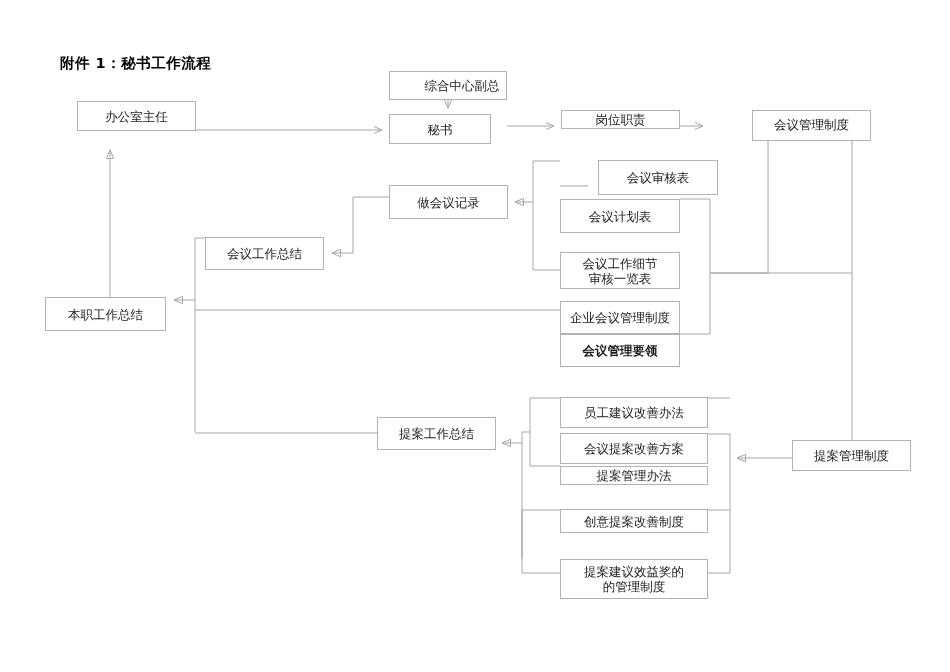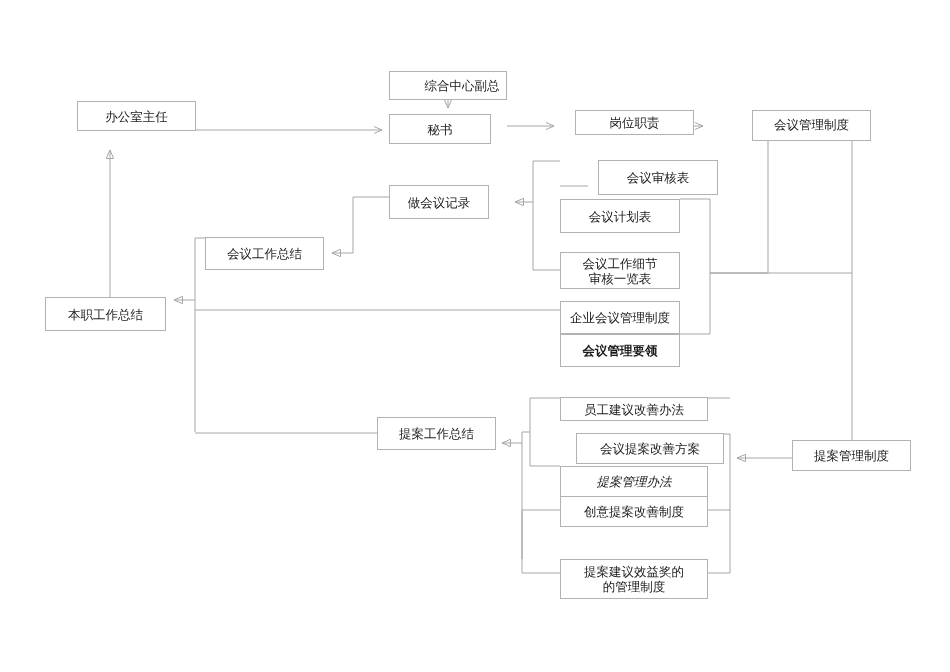--- a/index.html
+++ b/index.html
@@ -60,20 +60,21 @@
   }
   svg#wires .arrowline {
     stroke: #a6a6a6;
   }
 </style>
 </head>
 <body>
 
 <div id="page">
 
+  <div id="title">附件 1：秘书工作流程</div>
 
   <svg id="wires" viewBox="0 0 950 672">
     <defs>
       <marker id="arrR" markerWidth="9" markerHeight="8" refX="8.5" refY="4" orient="auto" markerUnits="userSpaceOnUse">
         <path d="M0,0.3 L8.5,4 L0,7.7 z" fill="#111111" stroke="none"></path>
       </marker>
       <marker id="arrL" markerWidth="9" markerHeight="8" refX="8.5" refY="4" orient="auto" markerUnits="userSpaceOnUse">
         <path d="M0,0.3 L8.5,4 L0,7.7 z" fill="#111111" stroke="none"></path>
       </marker>
     </defs>
@@ -167,63 +168,63 @@
   <div id="nodes">
       <div class="node" style="left: 77px; top: 101px; width: 119px; height: 30px;">
         <span>办公室主任</span>
       </div>
       <div class="node" style="left: 389px; top: 71px; width: 118px; height: 29px; padding-left: 28px;">
         <span>综合中心副总</span>
       </div>
       <div class="node" style="left: 389px; top: 114px; width: 102px; height: 30px;">
         <span>秘书</span>
       </div>
-      <div class="node" style="left: 561px; top: 110px; width: 119px; height: 25px; margin-left: 14px;">
+      <div class="node" style="left: 561px; top: 110px; width: 119px; height: 19px;">
         <span>岗位职责</span>
       </div>
       <div class="node" style="left: 752px; top: 110px; width: 119px; height: 31px; font-family: Liberation Serif, serif;">
         <span>会议管理制度</span>
       </div>
       <div class="node" style="left: 560px; top: 160px; width: 120px; height: 35px; margin-left: 38px;">
         <span>会议审核表</span>
       </div>
       <div class="node" style="left: 560px; top: 199px; width: 120px; height: 34px;">
         <span>会议计划表</span>
       </div>
       <div class="node" style="left: 560px; top: 252px; width: 120px; height: 37px;">
         <span>会议工作细节<br>审核一览表</span>
       </div>
       <div class="node" style="left: 560px; top: 301px; width: 120px; height: 33px;">
         <span>企业会议管理制度</span>
       </div>
       <div class="node" style="left: 560px; top: 334px; width: 120px; height: 33px; font-weight: bold;">
         <span>会议管理要领</span>
       </div>
-      <div class="node" style="left: 389px; top: 185px; width: 100px; height: 34px;">
+      <div class="node" style="left: 389px; top: 185px; width: 119px; height: 34px;">
         <span>做会议记录</span>
       </div>
       <div class="node" style="left: 205px; top: 237px; width: 119px; height: 33px;">
         <span>会议工作总结</span>
       </div>
       <div class="node" style="left: 45px; top: 297px; width: 121px; height: 34px; align-items: center;">
         <span>本职工作总结</span>
       </div>
       <div class="node" style="left: 377px; top: 417px; width: 119px; height: 33px;">
         <span>提案工作总结</span>
       </div>
-      <div class="node" style="left: 560px; top: 397px; width: 148px; height: 24px;">
+      <div class="node" style="left: 560px; top: 397px; width: 148px; height: 31px;">
         <span>员工建议改善办法</span>
       </div>
-      <div class="node" style="left: 560px; top: 433px; width: 148px; height: 31px; margin-left: 16px;">
+      <div class="node" style="left: 560px; top: 433px; width: 148px; height: 31px;">
         <span>会议提案改善方案</span>
       </div>
-      <div class="node" style="left: 560px; top: 466px; width: 148px; height: 31px; font-style: italic;">
+      <div class="node" style="left: 560px; top: 466px; width: 148px; height: 19px;">
         <span>提案管理办法</span>
       </div>
-      <div class="node" style="left: 560px; top: 496px; width: 148px; height: 31px;">
+      <div class="node" style="left: 560px; top: 509px; width: 148px; height: 24px;">
         <span>创意提案改善制度</span>
       </div>
       <div class="node" style="left: 560px; top: 559px; width: 148px; height: 40px;">
         <span>提案建议效益奖的<br>的管理制度</span>
       </div>
       <div class="node" style="left: 792px; top: 440px; width: 119px; height: 31px;">
         <span>提案管理制度</span>
       </div>
     </div>
 

